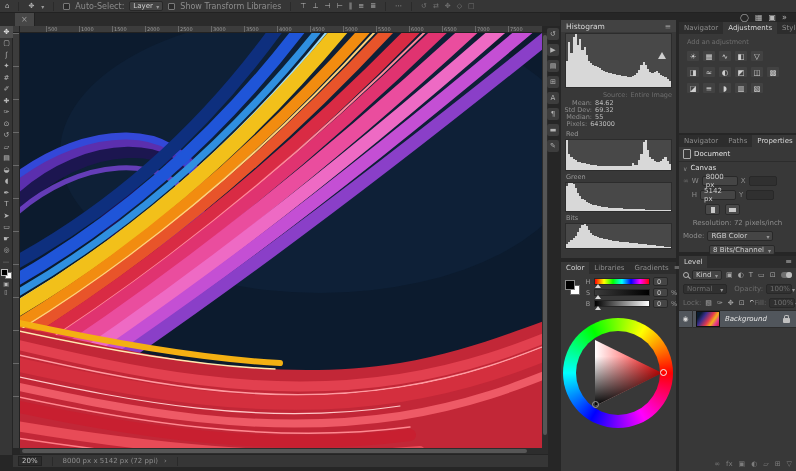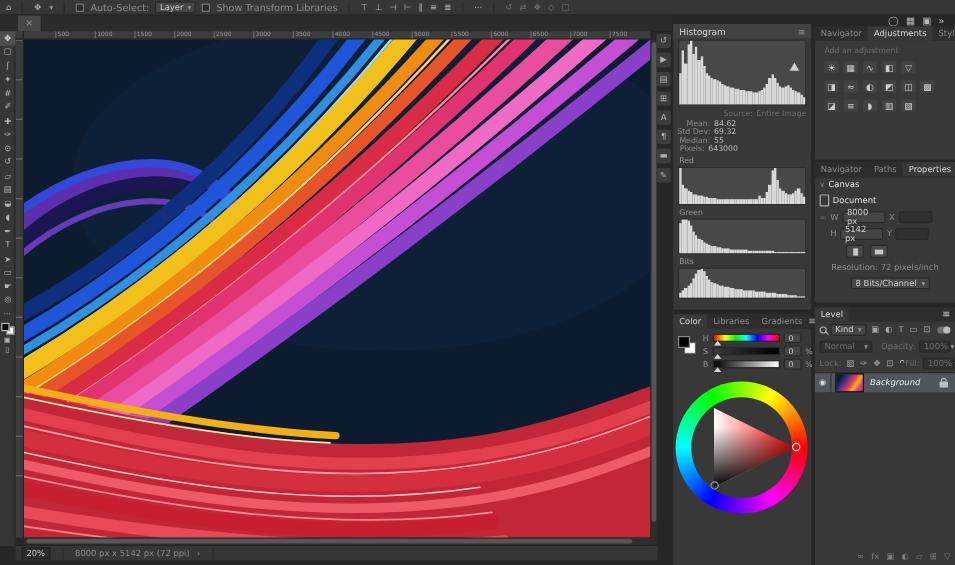--- a/index.html
+++ b/index.html
@@ -723,27 +723,27 @@
 </div>
 
 <div id="properties-wrap" class="abs">
   <div class="rc-tabs" style="top:0">
     <span class="ptab">Navigator</span>
     <span class="ptab">Paths</span>
     <span class="ptab active">Properties</span>
     <span class="menu glyph" style="display:flex;align-items:center;padding-right:4px">≡</span>
   </div>
   <div id="properties-body">
+    <div class="prop-row">
+      <span style="width:8px;height:10px;border:1px solid #aaa;border-radius:1px;display:inline-block"></span>
+      <span class="bright">Document</span>
+    </div>
     <div class="prop-row" style="border-top:1px solid #2c2c2c">
       <span class="dim" style="font-size:6px">∨</span>
       <span class="bright">Canvas</span>
-    </div>
-    <div class="prop-row">
-      <span style="width:8px;height:10px;border:1px solid #aaa;border-radius:1px;display:inline-block"></span>
-      <span class="bright">Document</span>
     </div>
     <div class="prop-row">
       <span class="vdim">∞</span>
       <span class="dim">W</span>
       <span class="field" style="width:36px">8000 px</span>
       <span class="dim">X</span>
       <span class="field disabled" style="width:28px"></span>
     </div>
     <div class="prop-row">
       <span class="vdim" style="visibility:hidden">∞</span>
@@ -755,20 +755,27 @@
     <div class="prop-row" style="padding-left:26px;gap:5px">
       <span class="orient-btn">
           <span class="pic" style="width:4px;height:6px"></span>
         </span>
       <span class="orient-btn">
           <span class="pic" style="width:7px;height:4px"></span>
         </span>
     </div>
     <div class="prop-row" style="justify-content:center">
       <span class="dim">Resolution: 72 pixels/inch</span>
+    </div>
+    <div class="prop-row">
+      <span class="dim">Mode:</span>
+      <span class="field" style="width:66px">
+        <span>RGB Color</span>
+          <span class="chev">▾</span>
+      </span>
     </div>
     <div class="prop-row" style="padding-left:30px">
       <span class="field" style="width:66px">
         <span>8 Bits/Channel</span>
           <span class="chev">▾</span>
       </span>
     </div>
   </div>
 </div>
 

